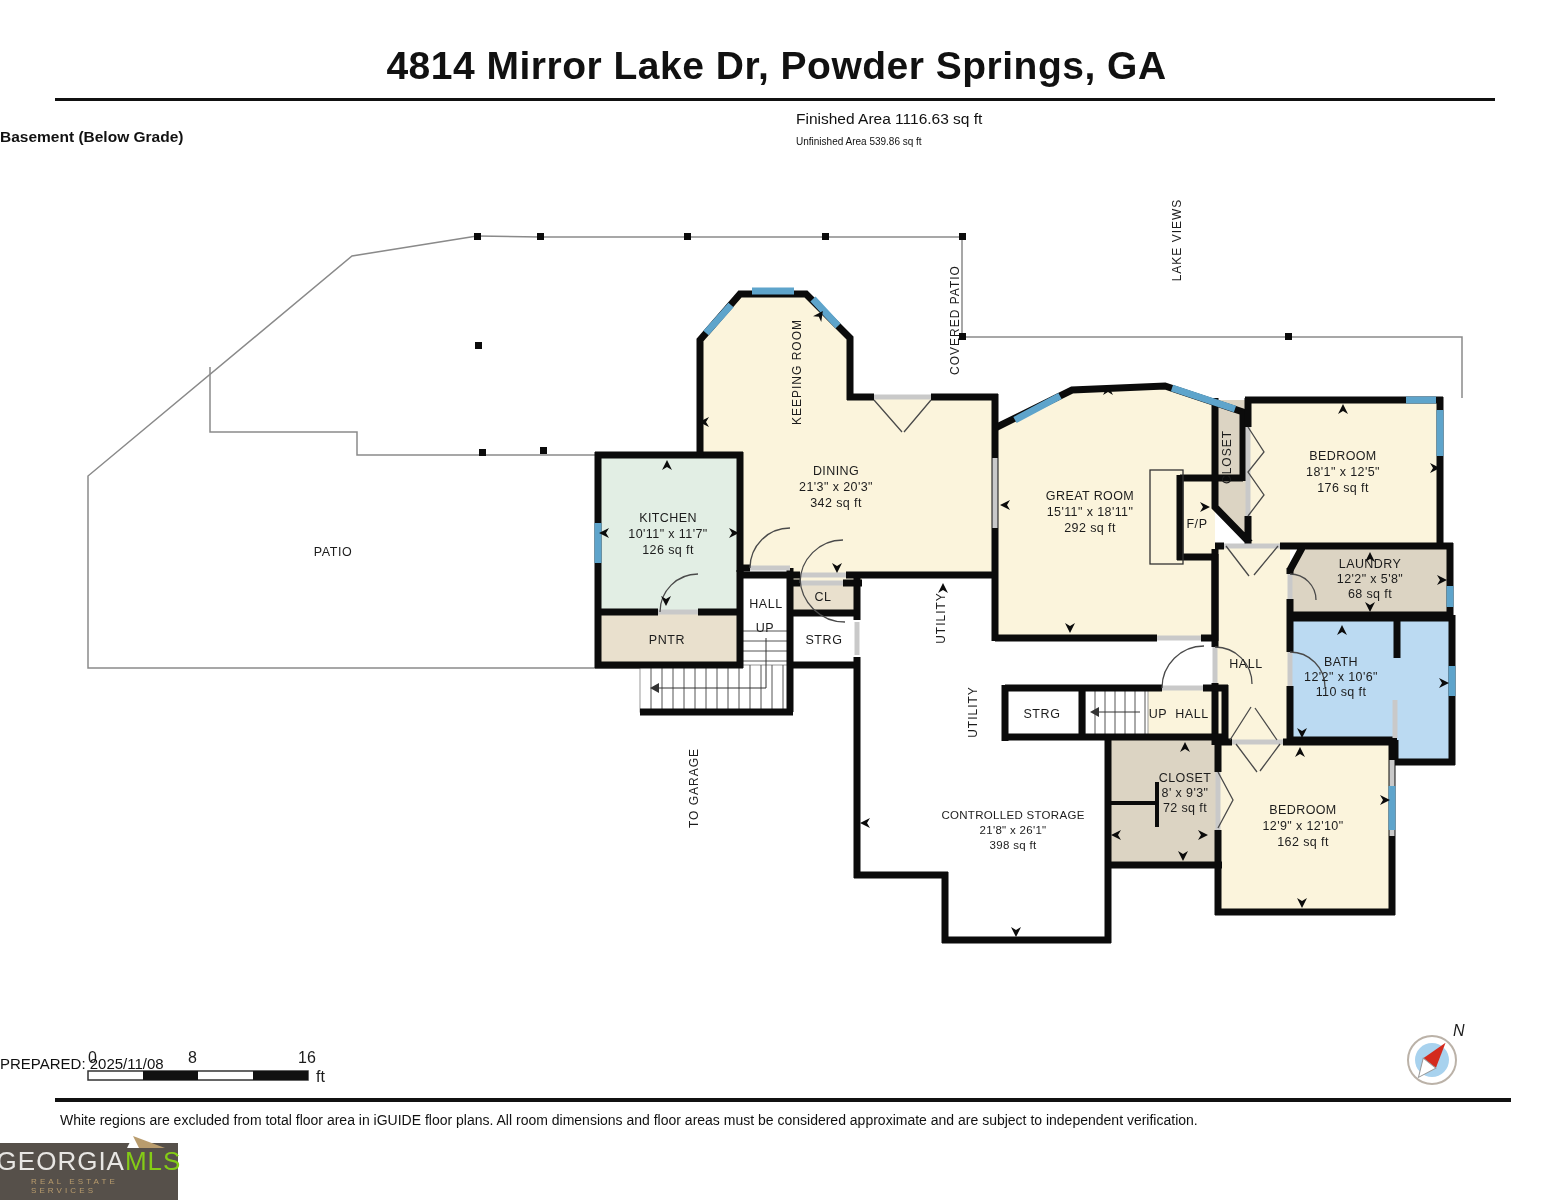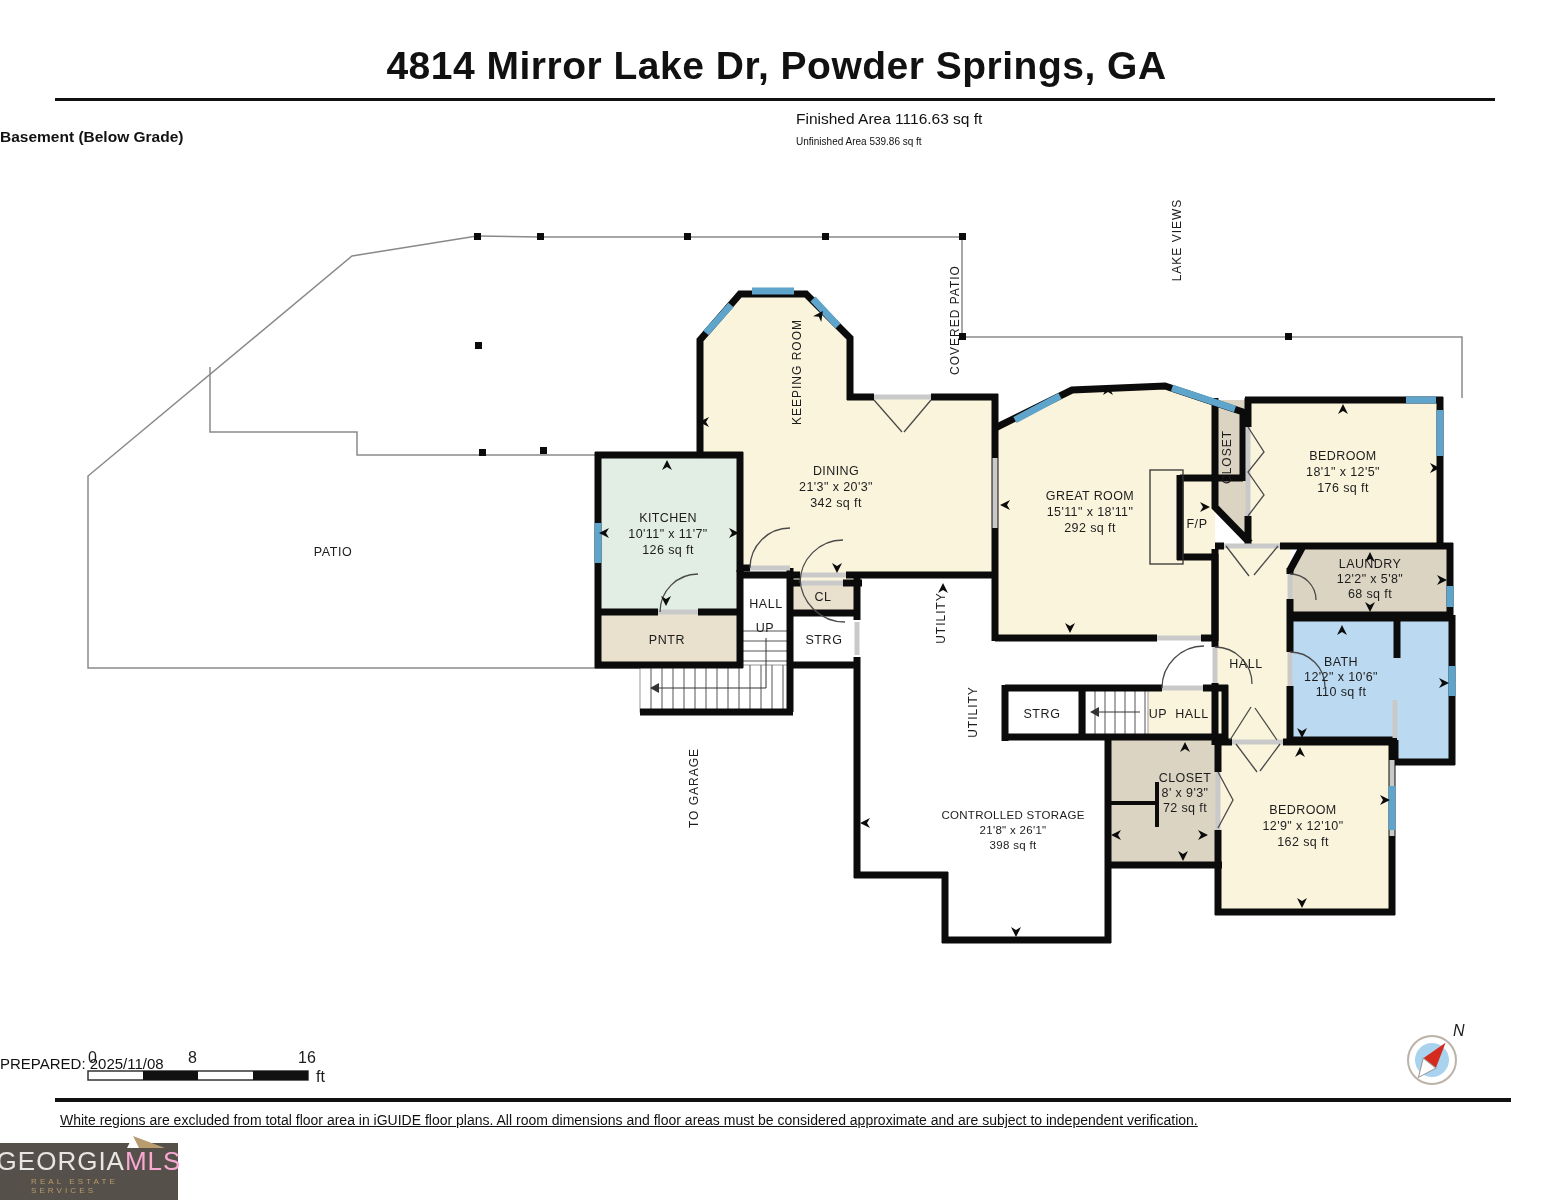--- a/index.html
+++ b/index.html
@@ -14,26 +14,26 @@
   #plan{top:170px;left:0;}
   svg text{fill:#1c1c1c;}
   .room-name,.room-dims,.room-area{font-size:12.5px;letter-spacing:.4px;}
   .room-sm{font-size:11.5px;letter-spacing:.3px;}
   .tag{font-size:12.5px;letter-spacing:.6px;}
   .vtag{font-size:12px;letter-spacing:1px;}
   
   #scalebar-wrap{top:1045px;left:84px;width:260px;height:50px;font-size:16px;}
   #prepared{top:1055px;left:0;width:1553px;text-align:left;font-size:15px;}
   #footer-rule{top:1098px;left:55px;width:1456px;height:4px;background:#111;}
-  #disclaimer{top:1112px;left:60px;width:1460px;font-size:14px;text-decoration:underline;}
+  #disclaimer{top:1112px;left:60px;width:1460px;font-size:14px;}
   #compass{top:1020px;left:1398px;}
   #logo{top:1143px;left:0;width:178px;height:57px;background:#56504a;display:flex;flex-direction:column;align-items:center;justify-content:center;}
   #logo .row{display:flex;align-items:flex-end;line-height:1;position:relative;}
   #logo .georgia{color:#e8e6e3;font-size:26px;letter-spacing:1px;}
-  #logo .mls{color:#f9a8d4;font-size:26px;letter-spacing:1px;position:relative;}
+  #logo .mls{color:#84cc16;font-size:26px;letter-spacing:1px;position:relative;}
   #logo .roof{position:absolute;top:-14px;left:116px;}
   #logo .tagline{color:#b99c6d;font-size:8px;letter-spacing:3.1px;margin-top:3px;margin-left:31px;}
 </style>
 </head>
 <body>
 
 <div id="page">
 
   <div class="abs" id="title">4814 Mirror Lake Dr, Powder Springs, GA</div>
   <div class="abs" id="title-rule"></div>

